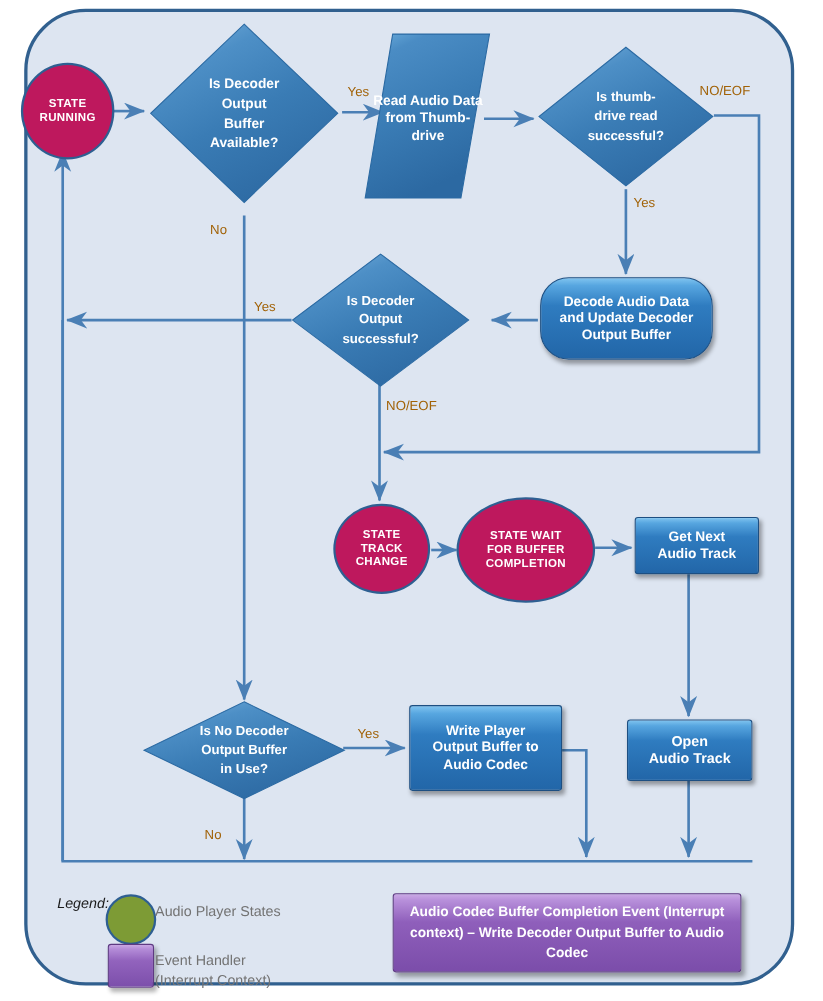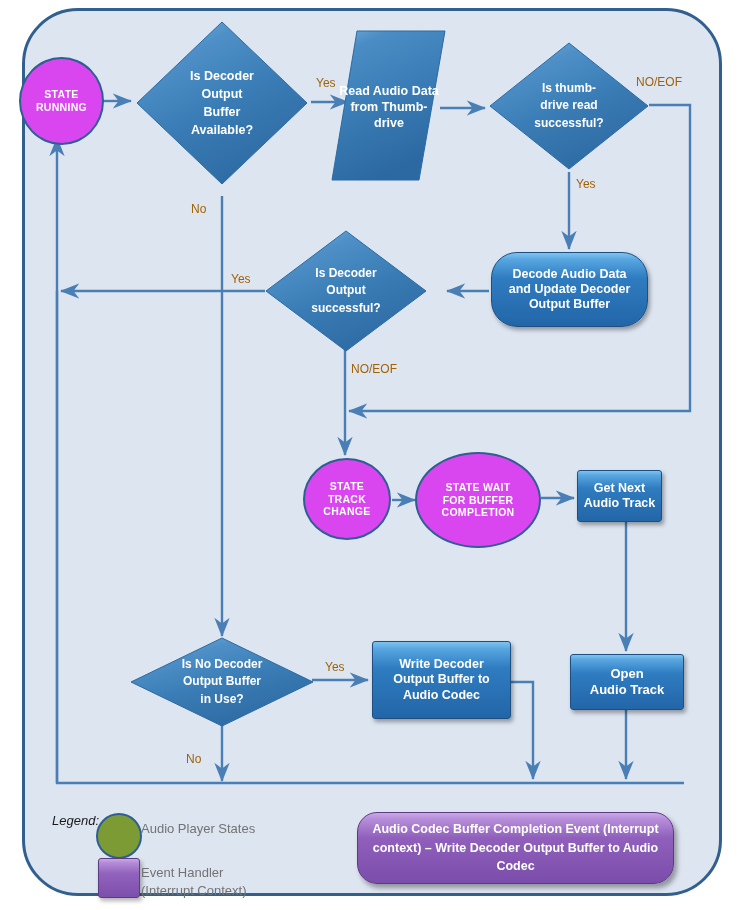--- a/index.html
+++ b/index.html
@@ -6,21 +6,21 @@
   body{font-family:"Liberation Sans", sans-serif;}
   #canvas{position:relative;width:748px;height:910px;background:#ffffff;overflow:hidden;}
   #frame{position:absolute;left:22px;top:8px;width:700px;height:888px;
          background:#dde5f1;border:3px solid #31608f;border-radius:56px;box-sizing:border-box;}
   svg.layer{position:absolute;left:0;top:0;width:748px;height:910px;pointer-events:none;}
   .node{position:absolute;display:flex;align-items:center;justify-content:center;text-align:center;
         color:#ffffff;font-weight:bold;line-height:1.22;box-sizing:border-box;}
   .rectnode{border:1px solid #1d4f82;border-radius:3px;
             background:linear-gradient(to bottom,#7fc3ef 0%,#57a6e0 9%,#2f7cc0 34%,#2266a8 100%);
             box-shadow:2px 3px 4px rgba(0,0,0,.35);}
-  .circnode{border-radius:50%;border:2px solid #2e5f92;background:#d946ef;
+  .circnode{border-radius:50%;border:2px solid #2e5f92;background:#be185d;
             font-size:10.5px;letter-spacing:.3px;}
   .diamond-wrap{position:absolute;}
   .diamond-label{position:absolute;left:0;top:0;width:100%;height:100%;display:flex;
                  align-items:center;justify-content:center;text-align:center;color:#fff;
                  font-weight:bold;font-size:12px;line-height:1.45;}
   .edge-label{position:absolute;color:#a16207;font-size:12px;font-weight:normal;
               font-family:Liberation Sans, sans-serif;white-space:nowrap;}
   .legend-title{position:absolute;font-style:italic;font-size:13px;color:#1a1a1a;margin-top:24px;}
   .legend-text{position:absolute;font-size:13px;color:#737373;line-height:1.35;}
   .legend-circle{position:absolute;width:42px;height:42px;border-radius:50%;
@@ -162,46 +162,46 @@
 TRACK
 CHANGE</span>
   </div>
 
   <div class="node circnode" style="left:415px;top:452px;width:126px;height:96px;font-size:10.5px;">
     <span style="white-space:pre-line;">STATE WAIT
 FOR BUFFER
 COMPLETION</span>
   </div>
 
-  <div class="node rectnode" style="left:577px;top:470px;width:85px;height:52px;font-size:12.5px;">
+  <div class="node rectnode" style="left:577px;top:470px;width:113px;height:52px;font-size:12.5px;">
     <span style="white-space:pre-line;">Get Next
 Audio Track</span>
   </div>
 
   <div class="node rectnode" style="left:570px;top:654px;width:114px;height:56px;font-size:13px;">
     <span style="white-space:pre-line;">Open
 Audio Track</span>
   </div>
 
   <div class="diamond-wrap" style="left:128px;top:636px;width:188px;height:92px;">
     <svg width="188" height="92" viewBox="0 0 188 92">
       <polygon points="94,2 185,46 94,90 3,46" fill="url(#dg1)" stroke="#2b6aa3" stroke-width="1"></polygon>
     </svg>
     <div class="diamond-label" style="white-space:pre-line;font-size:12px;">Is No Decoder
 Output Buffer
 in Use?</div>
   </div>
 
   <div class="node rectnode" style="left:372px;top:641px;width:139px;height:78px;font-size:12.5px;">
-    <span style="white-space:pre-line;">Write Decoder
+    <span style="white-space:pre-line;">Write Player
 Output Buffer to
 Audio Codec</span>
   </div>
 
-  <div class="purplebox" style="left:357px;top:812px;width:317px;height:72px;border-radius:20px;">
+  <div class="purplebox" style="left:357px;top:812px;width:317px;height:72px;">
     <span>Audio Codec Buffer Completion Event (Interrupt context) – Write Decoder Output Buffer to Audio Codec</span>
   </div>
 
   <div class="edge-label" style="left:316px;top:76px;">Yes</div>
   <div class="edge-label" style="left:191px;top:202px;">No</div>
   <div class="edge-label" style="left:636px;top:75px;">NO/EOF</div>
   <div class="edge-label" style="left:576px;top:177px;">Yes</div>
   <div class="edge-label" style="left:231px;top:272px;">Yes</div>
   <div class="edge-label" style="left:351px;top:362px;">NO/EOF</div>
   <div class="edge-label" style="left:325px;top:660px;">Yes</div>

